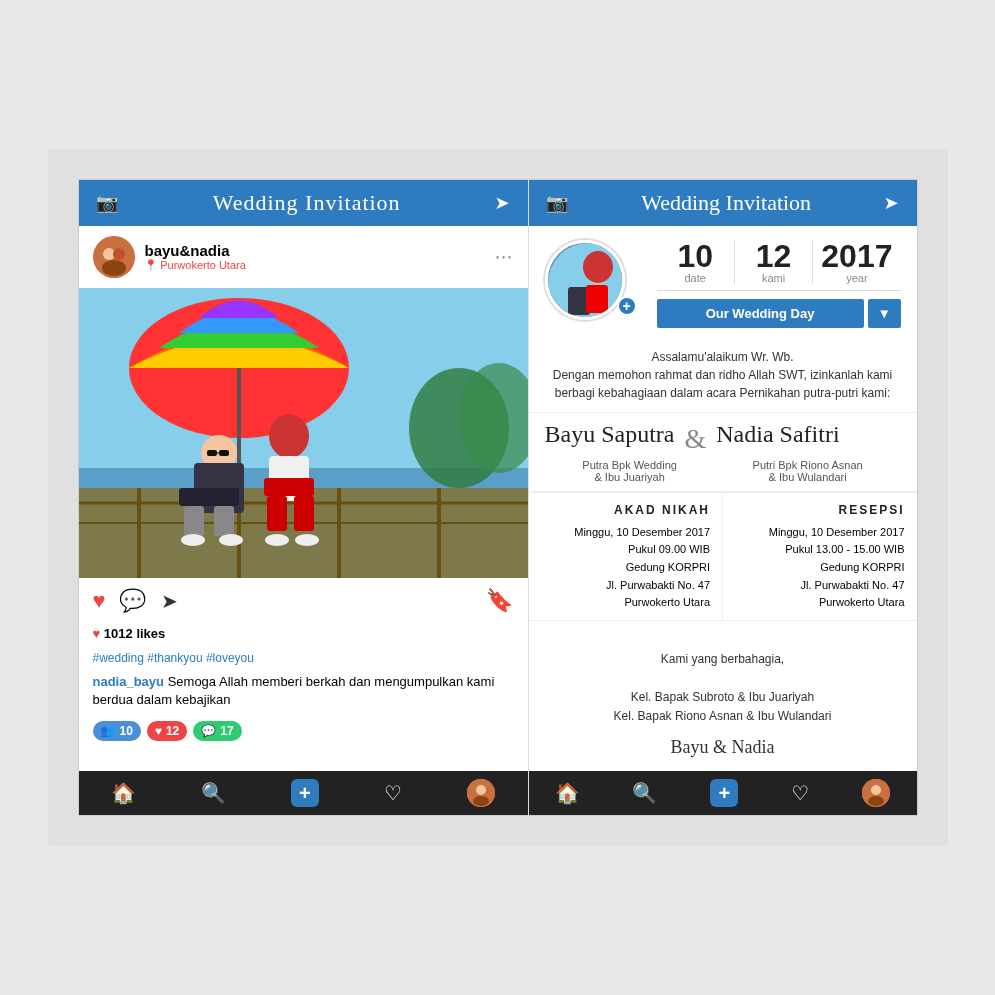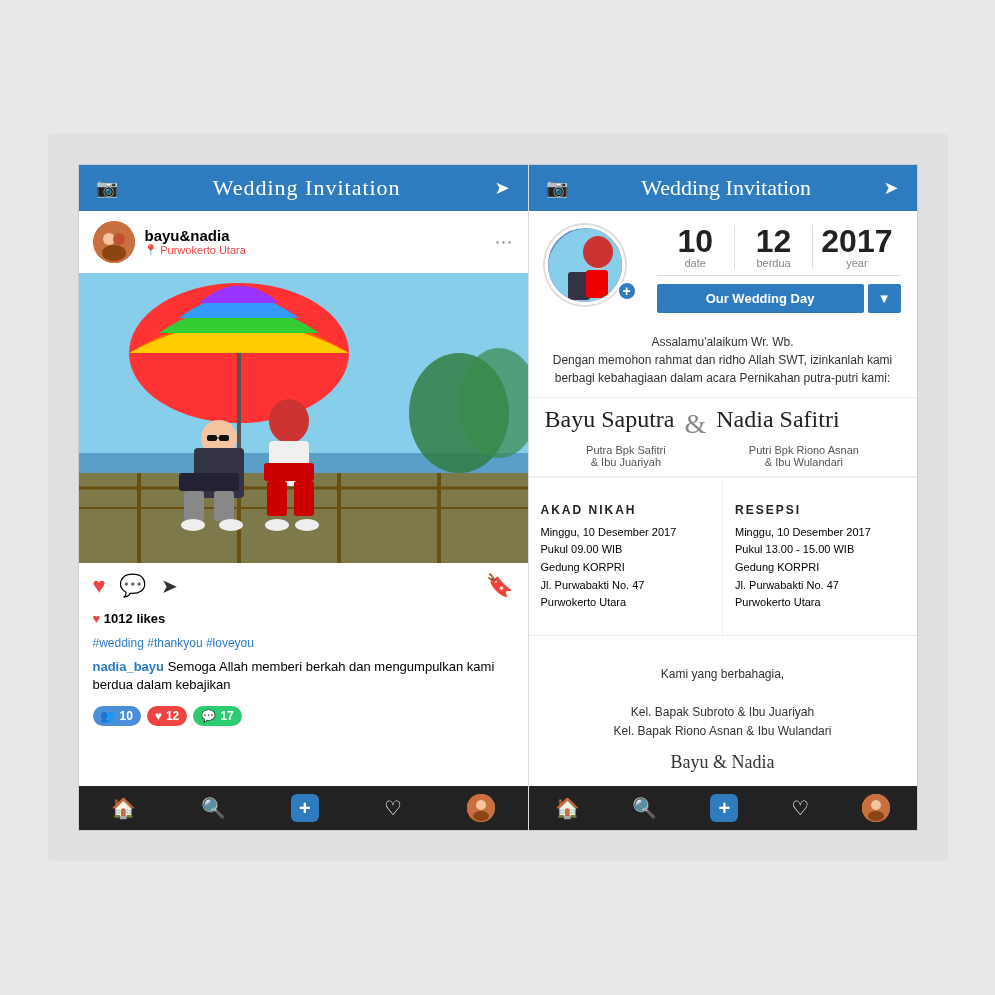--- a/index.html
+++ b/index.html
@@ -296,22 +296,22 @@
       text-align: center;
     }
     .event-section {
       display: flex;
       border-top: 1px solid #eee;
       border-bottom: 1px solid #eee;
       font-size: 11px;
     }
     .event-col {
       flex: 1;
-      padding: 23px 12px;
-      text-align: left;
+      padding: 8px 12px;
+      text-align: right;
       line-height: 1.6;
     }
     .event-col:first-child { border-right: 1px solid #eee; }
     .event-title {
       font-size: 12px;
       font-weight: bold;
       letter-spacing: 2px;
       color: #222;
       margin-bottom: 4px;
     }
@@ -492,21 +492,21 @@
         </div>
 
         <div class="date-numbers">
           <div class="date-row">
             <div class="date-item">
               <div class="date-num">10</div>
               <div class="date-label">date</div>
             </div>
             <div class="date-item">
               <div class="date-num">12</div>
-              <div class="date-label">berdua</div>
+              <div class="date-label">kami</div>
             </div>
             <div class="date-item">
               <div class="date-num">2017</div>
               <div class="date-label">year</div>
             </div>
           </div>
           <div class="wedding-day-row">
             <button class="wedding-day-btn">Our Wedding Day</button>
             <button class="dropdown-btn">▼</button>
           </div>
@@ -518,21 +518,21 @@
       </div>
 
       <div class="names-section">
         <div class="names-row">
           <span class="groom-name">Bayu Saputra</span>
           <span class="ampersand">&amp;</span>
           <span class="bride-name">Nadia Safitri</span>
         </div>
         <div class="parents-row">
           <div>
-            <div>Putra Bpk Safitri</div>
+            <div>Putra Bpk Wedding</div>
             <div>&amp; Ibu Juariyah</div>
           </div>
           <div>
             <div>Putri Bpk Riono Asnan</div>
             <div>&amp; Ibu Wulandari</div>
           </div>
         </div>
       </div>
 
       <div class="event-section">

